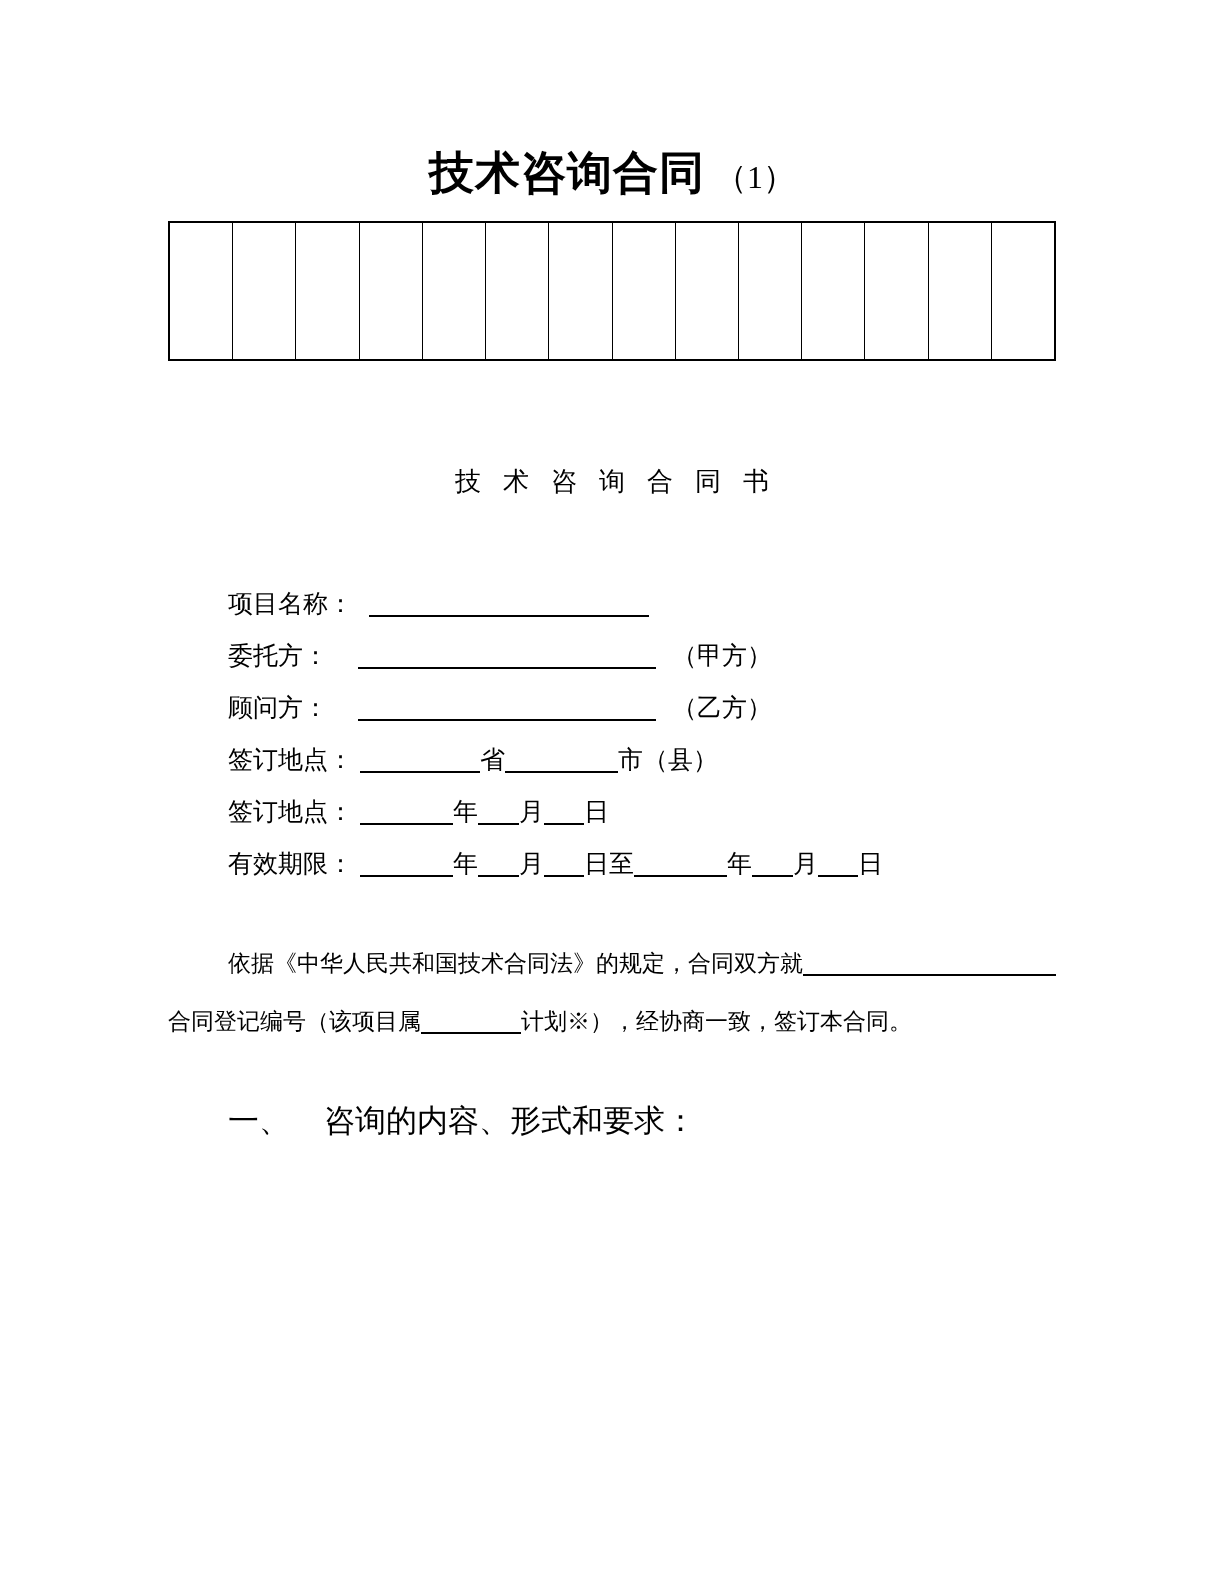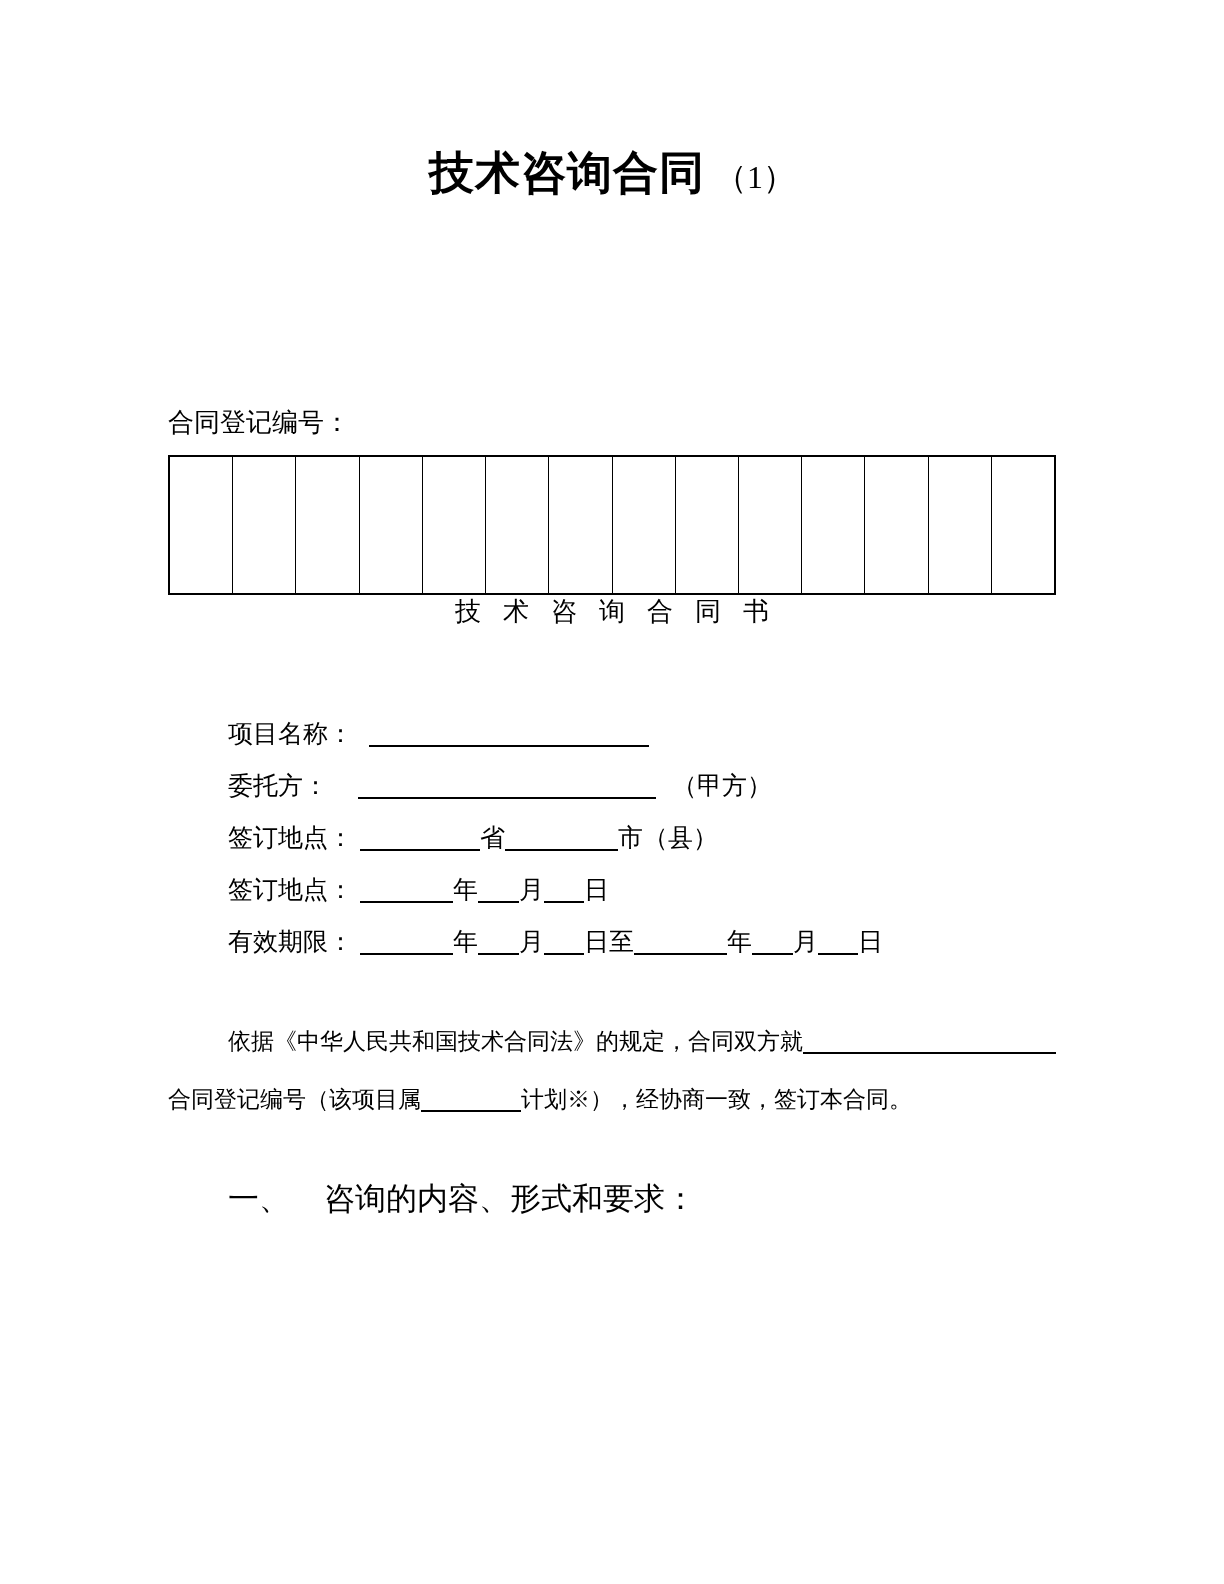--- a/index.html
+++ b/index.html
@@ -34,20 +34,21 @@
     height: 140px;
     width: 888px;
     border: 2px solid #000;
     background: #fff;
   }
   .reg-cell { flex: 1 1 0; border-left: 1px solid #000; }
   .reg-cell:first-child { border-left: none; }
 
   
   .subtitle {
+    margin-top: 104px;
     text-align: center;
     font-size: 26px;
     line-height: 34px;
     letter-spacing: 22px;
     padding-left: 22px;
     white-space: nowrap;
   }
 
   
   .fields { margin-top: 89px; }
@@ -85,21 +86,20 @@
 </style>
 </head>
 <body>
 
 <div class="page">
 
   <div class="doc-title">
     <span class="title-main">技术咨询合同</span><span class="title-note">（1）</span>
   </div>
 
-  <div class="reg-label">合同登记编号：</div>
 
   <div class="reg-grid" id="reg-grid">
       <div class="reg-cell"></div>
       <div class="reg-cell"></div>
       <div class="reg-cell"></div>
       <div class="reg-cell"></div>
       <div class="reg-cell"></div>
       <div class="reg-cell"></div>
       <div class="reg-cell"></div>
       <div class="reg-cell"></div>
@@ -109,20 +109,21 @@
       <div class="reg-cell"></div>
       <div class="reg-cell"></div>
       <div class="reg-cell"></div>
     </div>
 
   <div class="subtitle">技术咨询合同书</div>
 
   <div class="fields" id="fields">
       <div class="field-row"><span class="f-label">项目名称：</span><span class="gap" style="width: 16px;"></span><span class="blank" style="width: 280px;"></span></div>
       <div class="field-row"><span class="f-label">委托方：</span><span class="gap" style="width: 30px;"></span><span class="blank" style="width: 298px;"></span><span class="gap" style="width: 16px;"></span><span class="f-text">（甲方）</span></div>
+      <div class="field-row"><span class="f-label">顾问方：</span><span class="gap" style="width: 30px;"></span><span class="blank" style="width: 298px;"></span><span class="gap" style="width: 16px;"></span><span class="f-text">（乙方）</span></div>
       <div class="field-row"><span class="f-label">签订地点：</span><span class="gap" style="width: 7px;"></span><span class="blank" style="width: 120px;"></span><span class="f-text">省</span><span class="blank" style="width: 113px;"></span><span class="f-text">市（县）</span></div>
       <div class="field-row"><span class="f-label">签订地点：</span><span class="gap" style="width: 7px;"></span><span class="blank" style="width: 93px;"></span><span class="f-text">年</span><span class="blank" style="width: 41px;"></span><span class="f-text">月</span><span class="blank" style="width: 40px;"></span><span class="f-text">日</span></div>
       <div class="field-row"><span class="f-label">有效期限：</span><span class="gap" style="width: 7px;"></span><span class="blank" style="width: 93px;"></span><span class="f-text">年</span><span class="blank" style="width: 41px;"></span><span class="f-text">月</span><span class="blank" style="width: 40px;"></span><span class="f-text">日至</span><span class="blank" style="width: 93px;"></span><span class="f-text">年</span><span class="blank" style="width: 41px;"></span><span class="f-text">月</span><span class="blank" style="width: 40px;"></span><span class="f-text">日</span></div>
     </div>
 
   <div class="intro">
     <div class="intro-line1">
       <span class="line-text">依据《中华人民共和国技术合同法》的规定，合同双方就</span>
       <span class="blank-fill"></span>
     </div>

